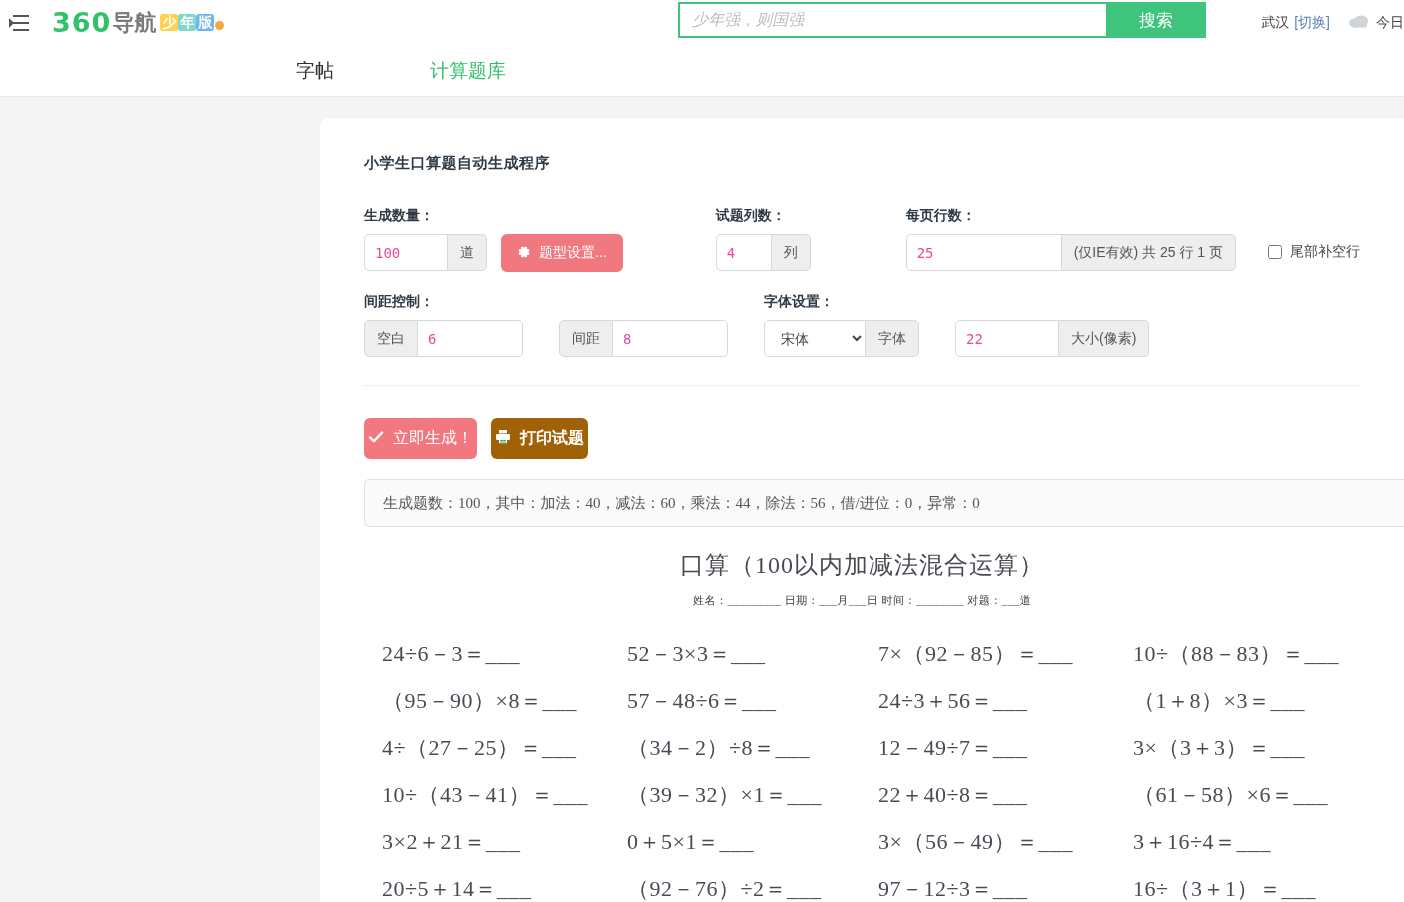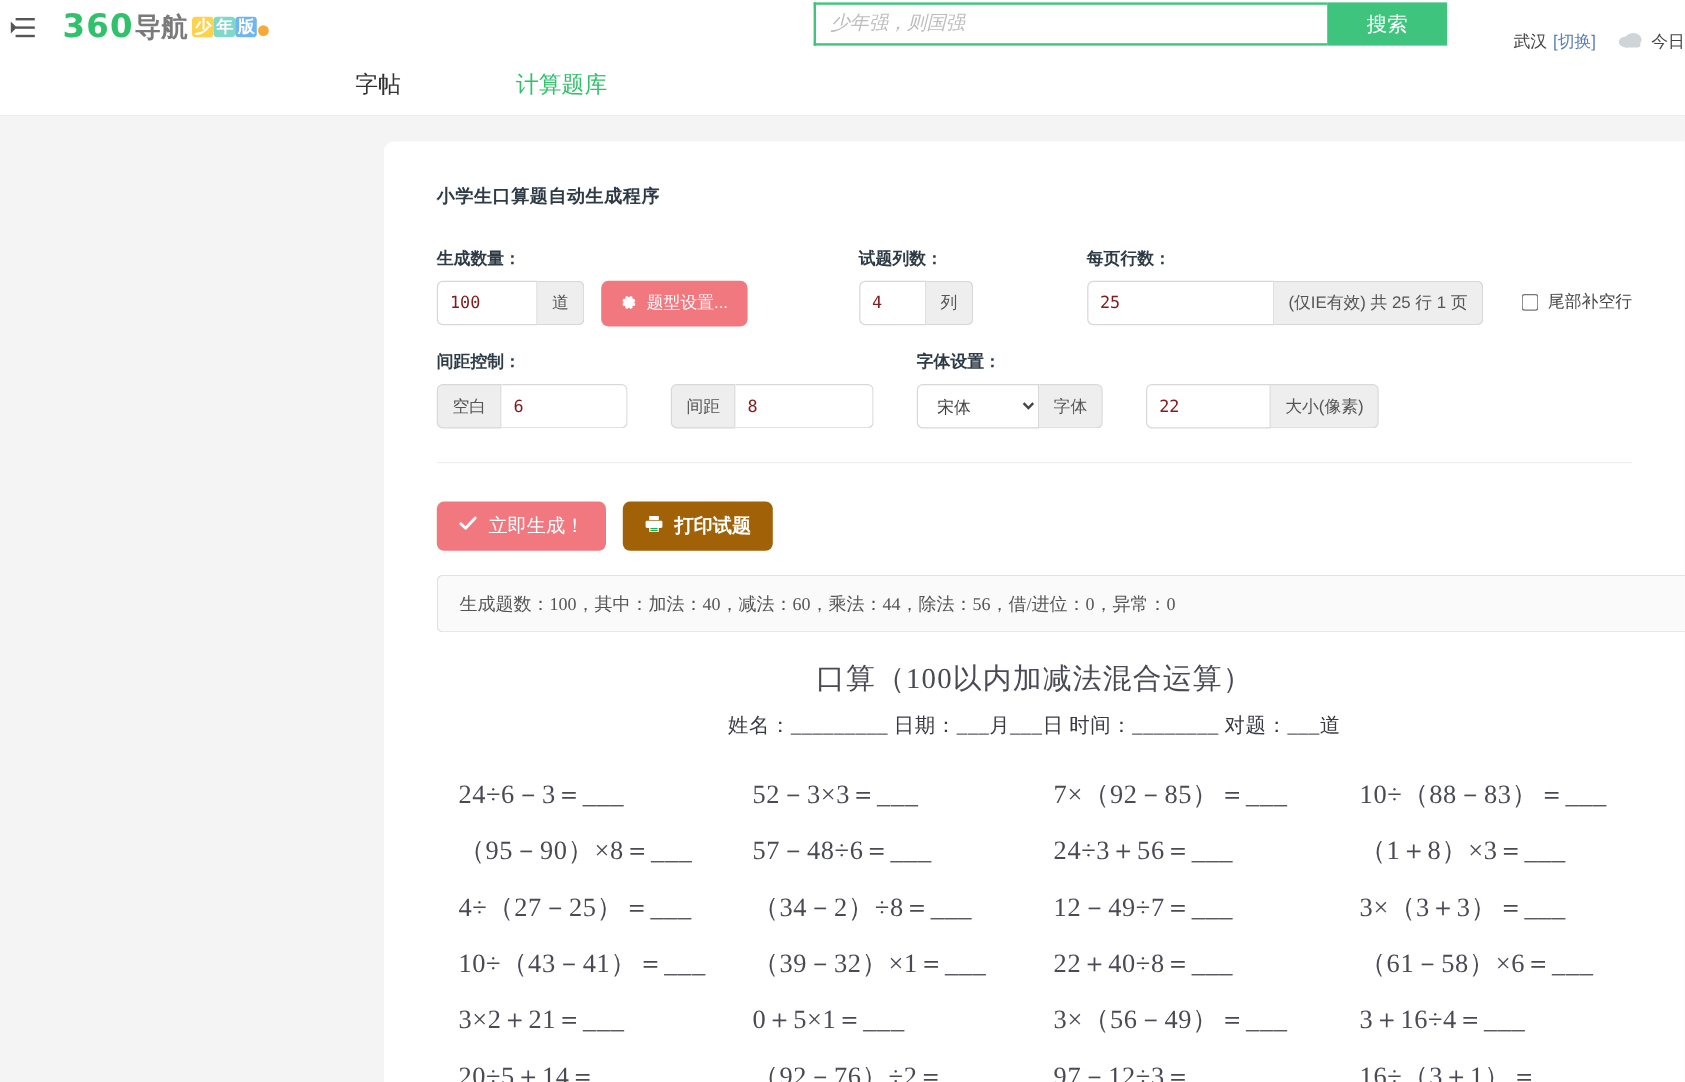--- a/index.html
+++ b/index.html
@@ -114,21 +114,21 @@
     color: #fff;
     border: none;
     font-size: 17px;
     cursor: pointer;
     font-family: "Liberation Sans", sans-serif;
   }
 
   .topright {
     position: absolute;
     right: 0;
-    top: 12px;
+    top: 0;
     height: 45px;
     display: flex;
     align-items: center;
     font-size: 14px;
     color: #555;
     white-space: nowrap;
     overflow: hidden;
   }
   .city { color: #444; }
   .switch { color: #5a7fb5; margin-left: 5px; cursor: pointer; }
@@ -202,21 +202,21 @@
     display: flex;
     align-items: stretch;
     height: 37px;
   }
   .ig-input {
     height: 37px;
     box-sizing: border-box;
     border: 1px solid #d8d8d8;
     background: #fff;
     font-size: 14px;
-    color: #7f1d1d;
+    color: #ec4899;
     padding: 0 10px;
     outline: none;
     font-family: "DejaVu Sans Mono", monospace;
   }
   .ig-addon {
     height: 37px;
     box-sizing: border-box;
     border: 1px solid #d8d8d8;
     background: #eeeeee;
     color: #555;
@@ -288,21 +288,21 @@
     display: flex;
     gap: 14px;
     margin-top: 32px;
   }
   .btn-big {
     height: 41px;
     border: none;
     border-radius: 6px;
     color: #fff;
     font-size: 16px;
-    padding: 0 18px;
+    padding: 0 4px;
     display: inline-flex;
     align-items: center;
     gap: 9px;
     cursor: pointer;
     font-family: "Liberation Sans", sans-serif;
   }
   .btn-generate { background: #f1787f; }
   .btn-print { background: #a16207; font-weight: bold; }
 
   
@@ -330,21 +330,21 @@
     color: #4a4a55;
   }
   .sheet-title {
     text-align: center;
     font-size: 24px;
     letter-spacing: 1px;
     color: #4a4a55;
   }
   .sheet-sub {
     text-align: center;
-    font-size: 17px;
+    font-size: 11px;
     margin-top: 12px;
     color: #3a3a45;
     letter-spacing: .5px;
   }
   .problems {
     margin-top: 22px;
     display: grid;
     grid-template-columns: repeat(4, 1fr);
     row-gap: 0;
   }

